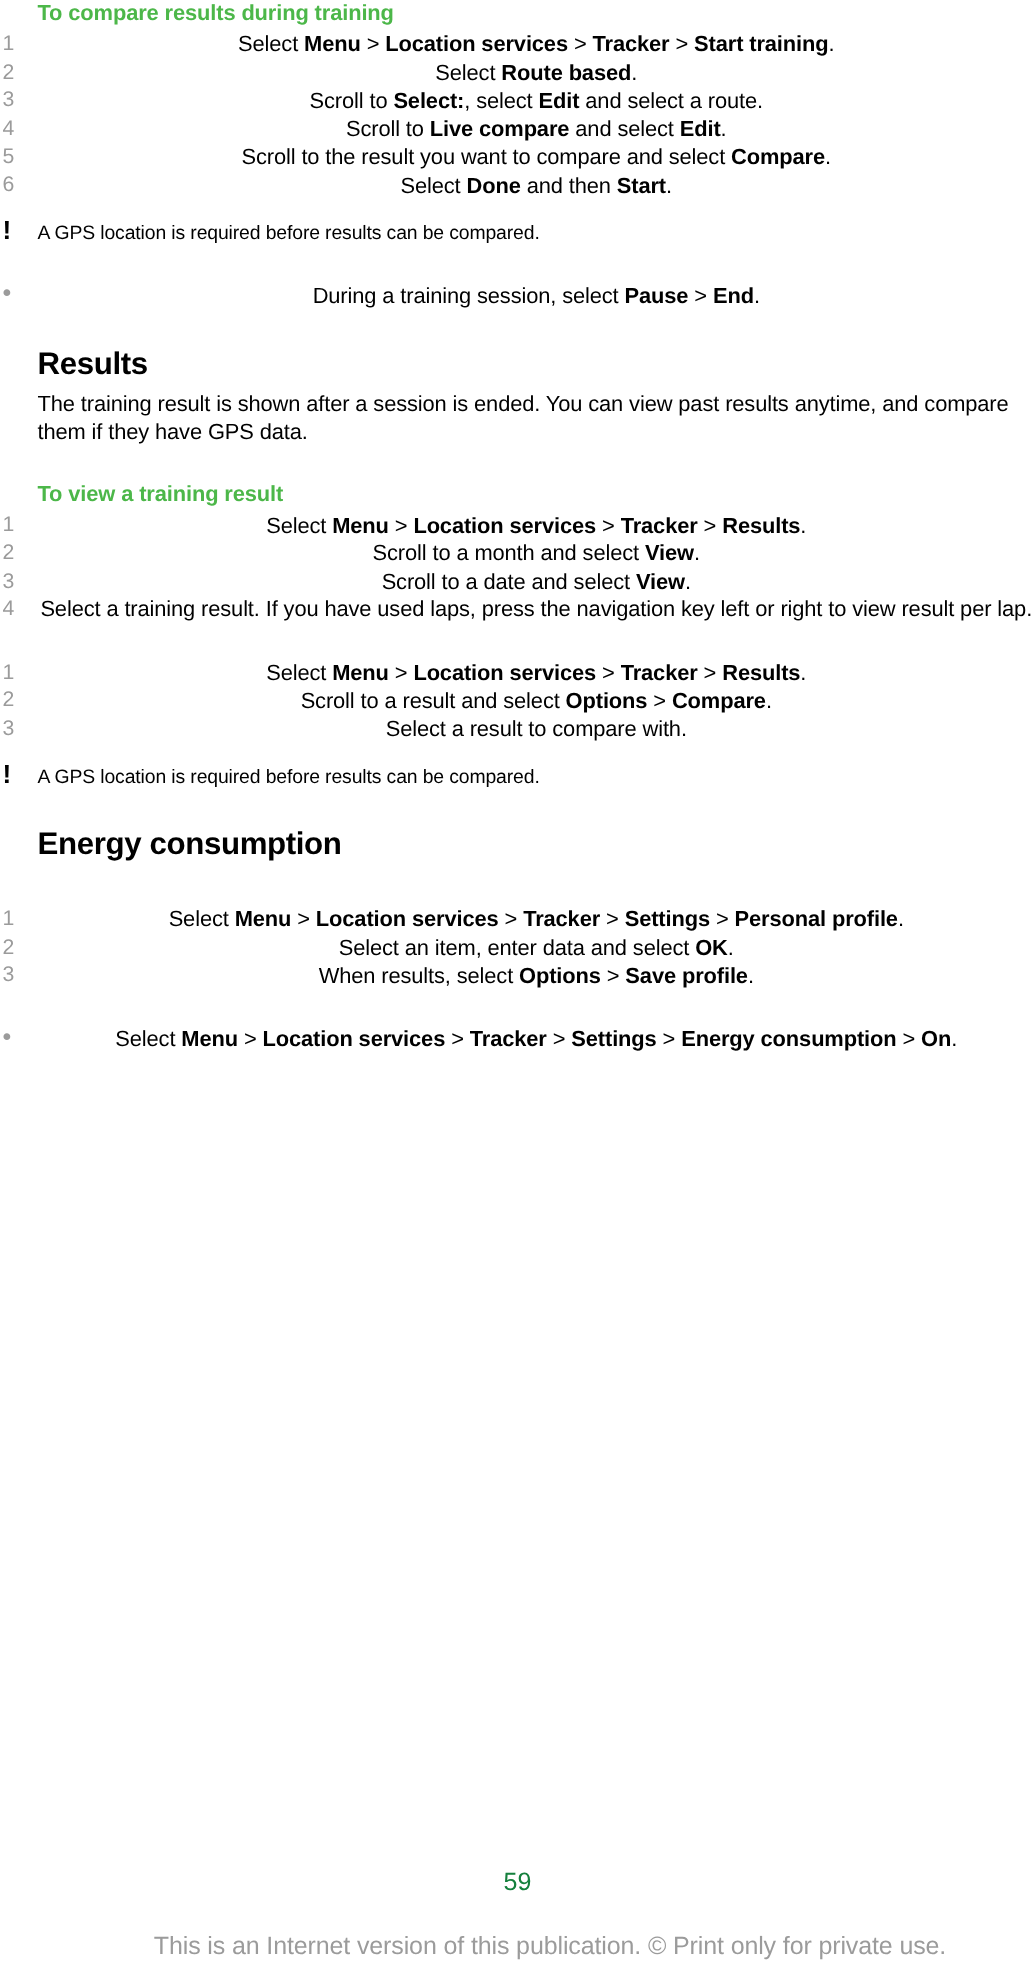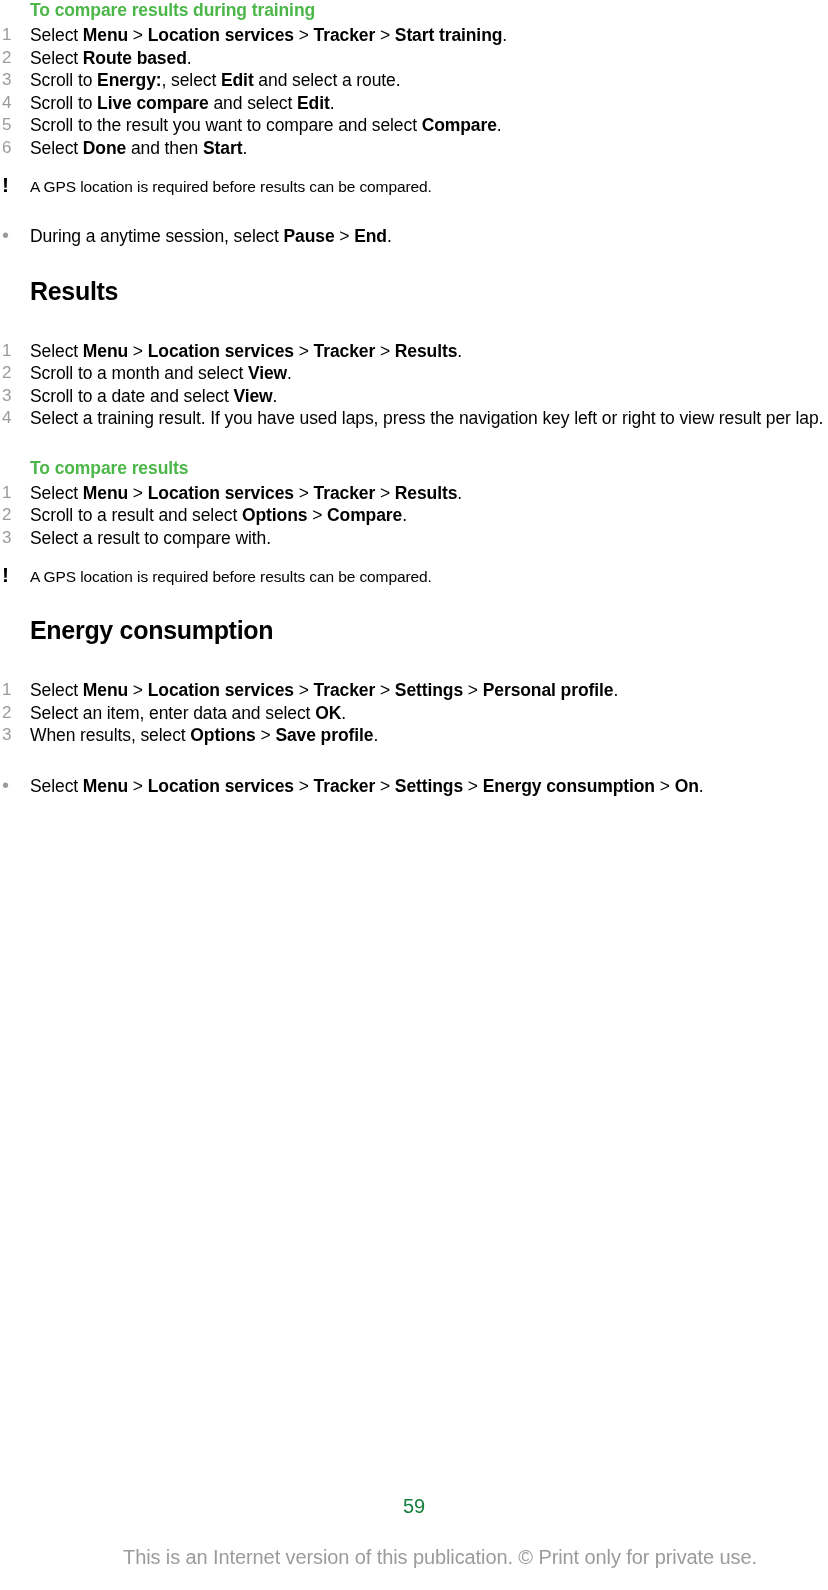--- a/index.html
+++ b/index.html
@@ -83,20 +83,21 @@
     font-size: 17px;
     font-weight: normal;
     line-height: 22.5px;
   }
   .step.bulleted .marker {
     font-size: 20px;
     line-height: 21px;
   }
   .step .txt {
     display: block;
+    text-align: center;
   }
 
   
   .note {
     position: relative;
     padding-left: 30px;
     font-size: 15.5px;
     line-height: 20px;
     letter-spacing: -0.1px;
   }
@@ -151,21 +152,21 @@
         <li class="step">
           <span class="marker">1</span>
           <span class="txt"><span>Select </span><span class="b">Menu</span><span> &gt; </span><span class="b">Location services</span><span> &gt; </span><span class="b">Tracker</span><span> &gt; </span><span class="b">Start training</span><span>.</span></span>
         </li>
         <li class="step">
           <span class="marker">2</span>
           <span class="txt"><span>Select </span><span class="b">Route based</span><span>.</span></span>
         </li>
         <li class="step">
           <span class="marker">3</span>
-          <span class="txt"><span>Scroll to </span><span class="b">Energy:</span><span>, select </span><span class="b">Edit</span><span> and select a route.</span></span>
+          <span class="txt"><span>Scroll to </span><span class="b">Select:</span><span>, select </span><span class="b">Edit</span><span> and select a route.</span></span>
         </li>
         <li class="step">
           <span class="marker">4</span>
           <span class="txt"><span>Scroll to </span><span class="b">Live compare</span><span> and select </span><span class="b">Edit</span><span>.</span></span>
         </li>
         <li class="step">
           <span class="marker">5</span>
           <span class="txt"><span>Scroll to the result you want to compare and select </span><span class="b">Compare</span><span>.</span></span>
         </li>
         <li class="step">
@@ -179,30 +180,32 @@
     <div class="note">
       <span class="note-icon">!</span>
       <span>A GPS location is required before results can be compared.</span>
     </div>
 
     <div class="sp-section"></div>
 
     <ul class="steps">
         <li class="step bulleted">
           <span class="marker">•</span>
-          <span class="txt"><span>During a anytime session, select </span><span class="b">Pause</span><span> &gt; </span><span class="b">End</span><span>.</span></span>
+          <span class="txt"><span>During a training session, select </span><span class="b">Pause</span><span> &gt; </span><span class="b">End</span><span>.</span></span>
         </li>
       </ul>
 
     <div class="sp-section"></div>
 
     <h2 class="h-section">Results</h2>
-
-    <div class="sp-section"></div>
-
+    <p class="para">The training result is shown after a session is ended. You can view past results anytime, and compare them if they have GPS data.</p>
+
+    <div class="sp-section"></div>
+
+    <h3 class="h-task">To view a training result</h3>
     <ol class="steps">
         <li class="step">
           <span class="marker">1</span>
           <span class="txt"><span>Select </span><span class="b">Menu</span><span> &gt; </span><span class="b">Location services</span><span> &gt; </span><span class="b">Tracker</span><span> &gt; </span><span class="b">Results</span><span>.</span></span>
         </li>
         <li class="step">
           <span class="marker">2</span>
           <span class="txt"><span>Scroll to a month and select </span><span class="b">View</span><span>.</span></span>
         </li>
         <li class="step">
@@ -210,21 +213,20 @@
           <span class="txt"><span>Scroll to a date and select </span><span class="b">View</span><span>.</span></span>
         </li>
         <li class="step">
           <span class="marker">4</span>
           <span class="txt"><span>Select a training result. If you have used laps, press the navigation key left or right to view result per lap.</span></span>
         </li>
       </ol>
 
     <div class="sp-section"></div>
 
-    <h3 class="h-task">To compare results</h3>
     <ol class="steps">
         <li class="step">
           <span class="marker">1</span>
           <span class="txt"><span>Select </span><span class="b">Menu</span><span> &gt; </span><span class="b">Location services</span><span> &gt; </span><span class="b">Tracker</span><span> &gt; </span><span class="b">Results</span><span>.</span></span>
         </li>
         <li class="step">
           <span class="marker">2</span>
           <span class="txt"><span>Scroll to a result and select </span><span class="b">Options</span><span> &gt; </span><span class="b">Compare</span><span>.</span></span>
         </li>
         <li class="step">

